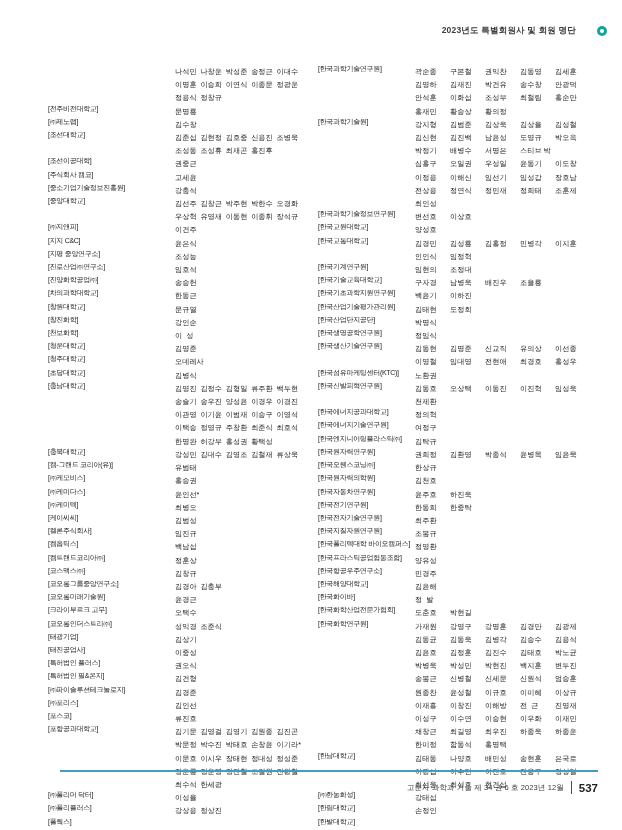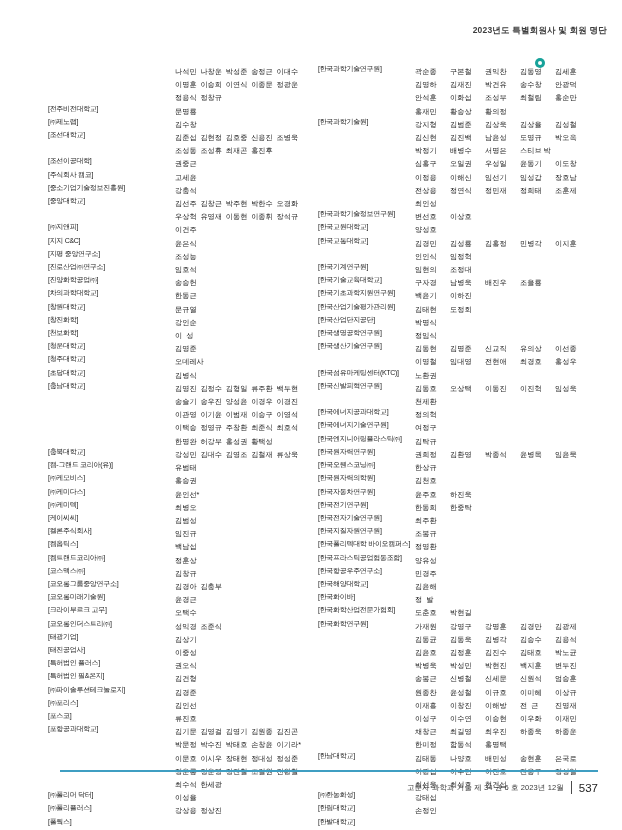--- a/index.html
+++ b/index.html
@@ -3,21 +3,21 @@
 <meta charset="utf-8">
 <style>
   html, body { margin:0; padding:0; }
   body {
     width:622px; height:830px; background:#ffffff; overflow:hidden; position:relative;
     font-family:"Liberation Sans","DejaVu Sans",sans-serif; color:#1c1c1c;
     -webkit-font-smoothing:antialiased;
   }
   .page-header {
     position:absolute; top:25px; right:15px;
-    display:flex; align-items:center; gap:21px;flex-direction:column;
+    display:flex; align-items:center; gap:21px;
   }
   .header-title { font-size:8.5px; font-weight:bold; color:#3d3d3d; letter-spacing:0.2px; }
   .badge-icon {
     width:10px; height:10px; border-radius:50%; background:#17a29a; position:relative; flex:none;
   }
   .badge-icon::after {
     content:""; position:absolute; left:3px; top:3px; width:4px; height:4px;
     background:#ffffff; border-radius:50%;
   }
   .content { position:absolute; top:64px; left:48px; width:556px; }
@@ -38,21 +38,21 @@
   .col-right .nm { min-width:35px; }
   .bottom-rule {
     position:absolute; top:770px; left:60px; width:538px; height:2px; background:#3f9ec2;
   }
   .page-footer {
     position:absolute; top:781px; right:24px;
     display:flex; align-items:center; gap:7px;
   }
   .footer-journal { font-size:7.5px; color:#3a3a3a; letter-spacing:0.1px; }
   .footer-divider { width:1px; height:13px; background:#4a4a4a; }
-  .footer-page { font-size:11.5px; font-weight:normal; color:#222222; }
+  .footer-page { font-size:11.5px; font-weight:bold; color:#222222; }
 </style>
 </head>
 <body>
 
 <header class="page-header">
   <span class="header-title">2023년도 특별회원사 및 회원 명단</span>
   <span class="badge-icon" style="background: rgb(23, 162, 154);"></span>
 </header>
 
 <main class="content">

